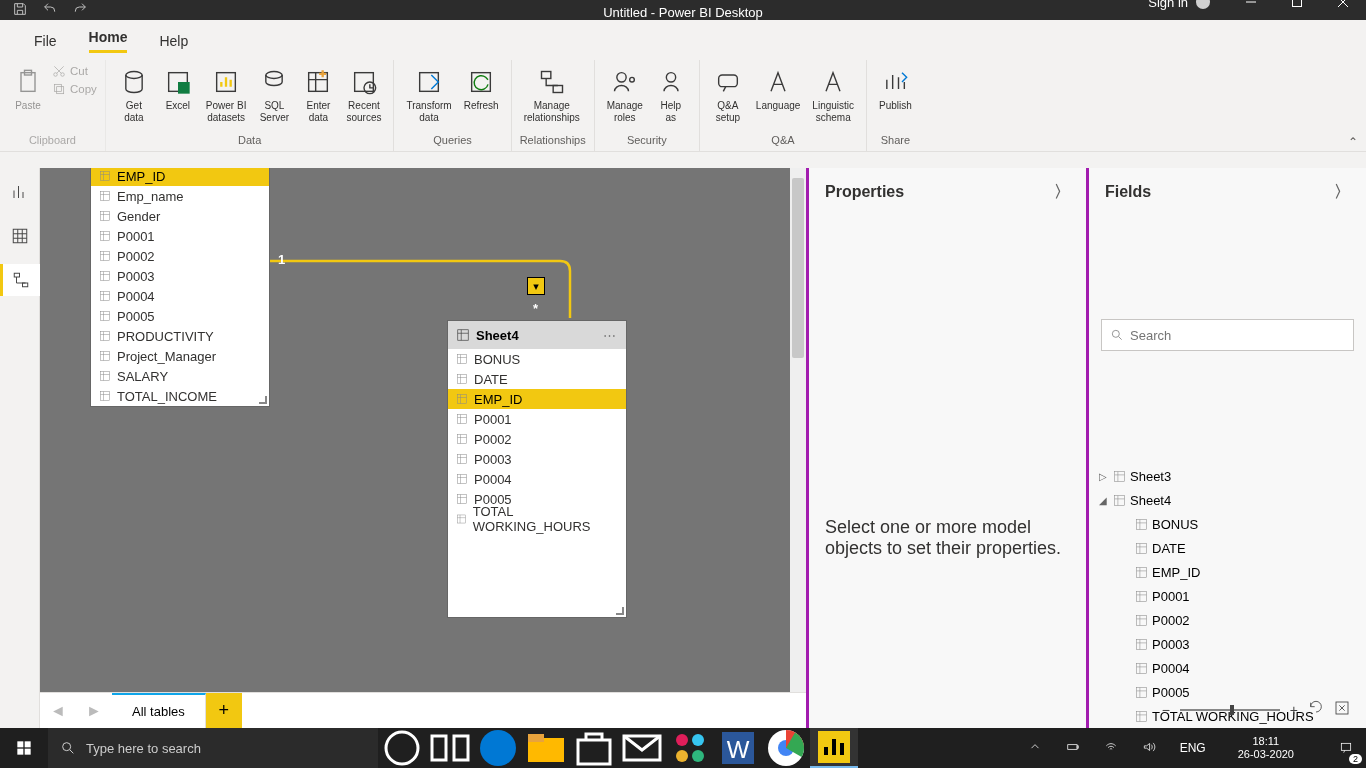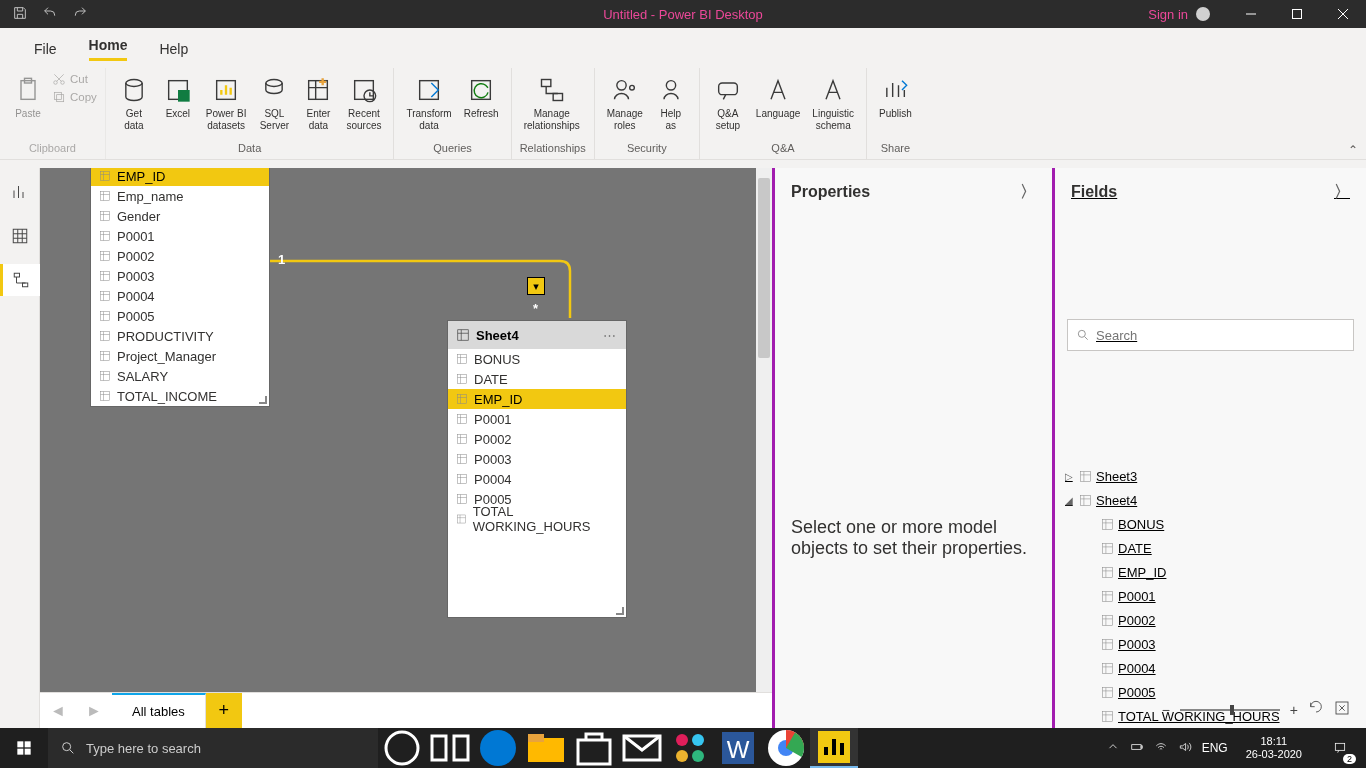--- a/index.html
+++ b/index.html
@@ -1,17 +1,17 @@
 <!DOCTYPE html>
 <html><head>
 <meta charset="utf-8">
 <style>
 * { margin:0; padding:0; box-sizing:border-box; font-family:"Segoe UI",Arial,sans-serif; }
 body { width:1366px; height:768px; overflow:hidden; background:#f3f2f1; position:relative; }
-.titlebar { height:28px; background:#2c2c2c; color:#ec4899; display:flex; align-items:center; font-size:13px; }
+.titlebar { height:20px; background:#2c2c2c; color:#ffffff; display:flex; align-items:flex-end; font-size:13px; }
 .titlebar .qat { display:flex; align-items:center; padding-left:12px; gap:14px; }
 .titlebar .qat svg { width:16px; height:16px; fill:none; stroke:#bfbfbf; stroke-width:1.5; }
 .titlebar .title { position:absolute; left:50%; transform:translateX(-50%); }
 .titlebar .winbtns { margin-left:auto; display:flex; align-items:center; gap:0; }
 .titlebar .signin { display:flex; align-items:center; gap:8px; padding:0 18px; font-size:13px; }
 .titlebar .signin .avatar { width:14px; height:14px; border-radius:50%; background:#d0d0d0; }
 .titlebar .winbtn { width:46px; height:36px; display:flex; align-items:center; justify-content:center; color:#fff; }
 .titlebar .winbtn svg { width:10px; height:10px; stroke:#fff; stroke-width:1; fill:none; }
 
 .menubar { height:40px; background:#f3f2f1; display:flex; align-items:center; padding:0 18px; border-bottom:0; }
@@ -58,21 +58,21 @@
 .rel-badge { position:absolute; width:18px; height:18px; background:#F2C811; border:1px solid #000; display:flex; align-items:center; justify-content:center; font-size:11px; }
 .rel-end { position:absolute; color:#fff; font-size:13px; font-weight:600; }
 
 .bottombar { height:36px; background:#fff; border-top:1px solid #e1dfdd; display:flex; align-items:center; }
 .bottombar .nav { width:36px; height:36px; display:flex; align-items:center; justify-content:center; color:#bbb; }
 .bottombar .tab { height:36px; padding:0 20px; display:flex; align-items:center; font-size:13px; background:#fff; border-right:1px solid #e1dfdd; border-top:2px solid #0ea5e9; }
 .bottombar .addtab { width:36px; height:36px; background:#F2C811; display:flex; align-items:center; justify-content:center; color:#000; font-size:18px; }
 
 .panel { background:#f8f8f8; border-left:3px solid #a21caf; display:flex; flex-direction:column;justify-content:space-between; }
 .panel.props { width:280px; }
-.panel.fields { width:314px;text-decoration:underline; }
+.panel.fields { width:280px; }
 .panel .phdr { height:48px; display:flex; align-items:center; padding:0 16px; font-size:16px; font-weight:600; color:#323130; }
 .panel .phdr .chev { margin-left:auto; font-size:16px; color:#666; }
 .panel .pbody { flex:1; padding:8px 16px; font-size:18px; color:#323130; }
 .panel .search { margin:0 12px 10px; height:32px; border:1px solid #c8c6c4; display:flex; align-items:center; padding:0 8px; gap:6px; background:#fff; }
 .panel .search input { border:none; outline:none; flex:1; font-size:13px; background:transparent; }
 .panel .search svg { width:14px; height:14px; stroke:#888; fill:none; stroke-width:1.5; }
 .tree { padding:0 10px; font-size:13px; }
 .tree .node { display:flex; align-items:center; height:24px; gap:4px; cursor:pointer; }
 .tree .node .arrow { width:10px; font-size:10px; color:#666; }
 .tree .node svg { width:13px; height:13px; stroke:#888; fill:none; stroke-width:1; }
@@ -84,21 +84,21 @@
 .zoombar .fit svg, .zoombar .reset svg { width:16px; height:16px; stroke:#444; fill:none; stroke-width:1.3; }
 
 .taskbar { position:absolute; left:0; right:0; bottom:0; height:40px; background:#1f1f1f; display:flex; align-items:center; color:#fff; font-size:13px; }
 .taskbar .start { width:48px; height:40px; display:flex; align-items:center; justify-content:center; }
 .taskbar .start svg { width:16px; height:16px; fill:#fff; }
 .taskbar .search { flex:0 0 330px; height:40px; background:#2b2b2b; display:flex; align-items:center; padding:0 12px; gap:10px; color:#ccc; }
 .taskbar .search svg { width:16px; height:16px; stroke:#ccc; fill:none; stroke-width:1.5; }
 .taskbar .tbicons { display:flex; align-items:center; height:40px; }
 .taskbar .tbicons .ti { width:48px; height:40px; display:flex; align-items:center; justify-content:center; }
 .taskbar .tbicons .ti.active { border-bottom:2px solid #76b9ed; background:#333; }
-.taskbar .tray { margin-left:auto; display:flex; align-items:center; gap:10px; padding-right:6px; }
+.taskbar .tray { margin-left:auto; display:flex; align-items:center; gap:24px; }
 .taskbar .tray .clock { text-align:center; font-size:11px; line-height:1.2; padding:0 8px; }
 .taskbar .tray svg { width:14px; height:14px; stroke:#fff; fill:none; stroke-width:1.3; }
 .taskbar .tray .notif { width:40px; height:40px; display:flex; align-items:center; justify-content:center; position:relative; }
 .taskbar .tray .notif .badge { position:absolute; bottom:4px; right:4px; background:#fff; color:#000; border-radius:8px; font-size:9px; padding:0 4px; }
 </style>
 </head>
 <body>
 
 <div class="titlebar">
   <div class="qat">

